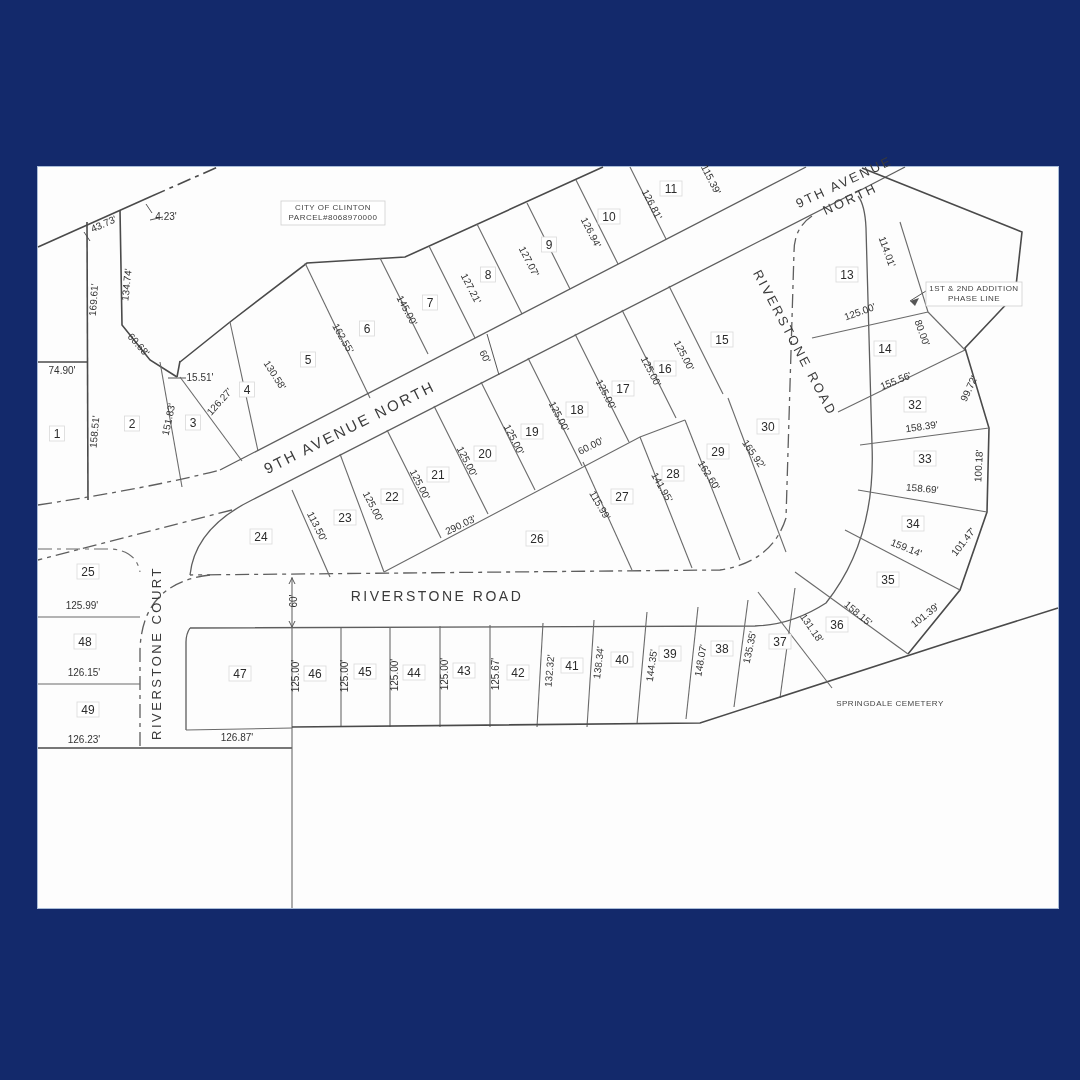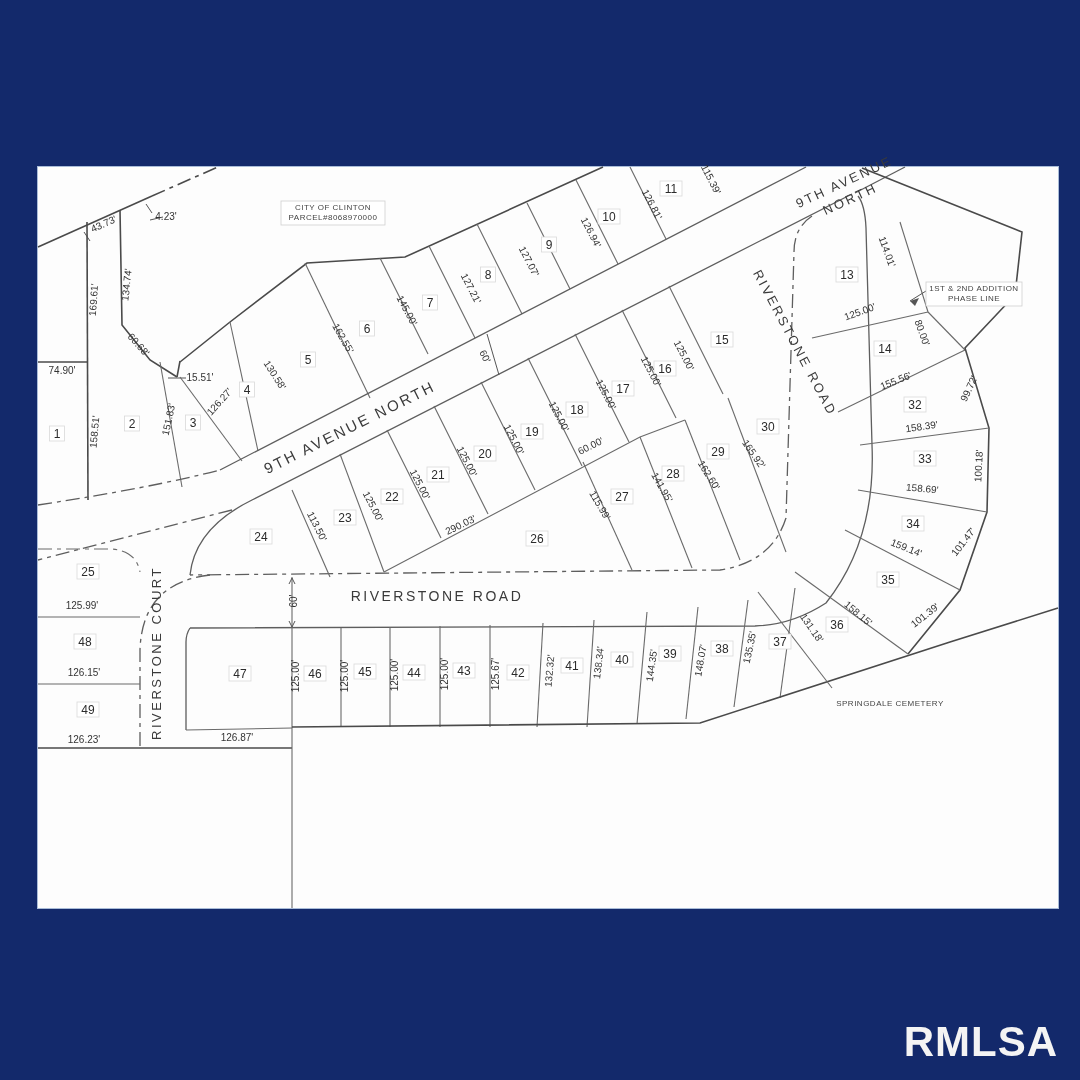--- a/index.html
+++ b/index.html
@@ -296,14 +296,13 @@
     <g id="streets-g">
         <text x="352" y="432" class="street" text-anchor="middle" font-size="15" transform="rotate(-26.5 352 432)">9TH AVENUE NORTH</text>
         <text x="846" y="186" class="street" text-anchor="middle" font-size="13" transform="rotate(-25 846 186)">9TH AVENUE</text>
         <text x="852" y="203" class="street" text-anchor="middle" font-size="13" transform="rotate(-25 852 203)">NORTH</text>
         <text x="791" y="345" class="street" text-anchor="middle" font-size="13" transform="rotate(62 791 345)">RIVERSTONE ROAD</text>
         <text x="437" y="601" class="street" text-anchor="middle" font-size="14" transform="rotate(0 437 601)">RIVERSTONE ROAD</text>
         <text x="161" y="653" class="street" text-anchor="middle" font-size="13" transform="rotate(-90 161 653)">RIVERSTONE COURT</text>
       </g>
   </svg>
 
-  <div id="watermark">RMLSA</div>
 </div>
 
 </body></html>

